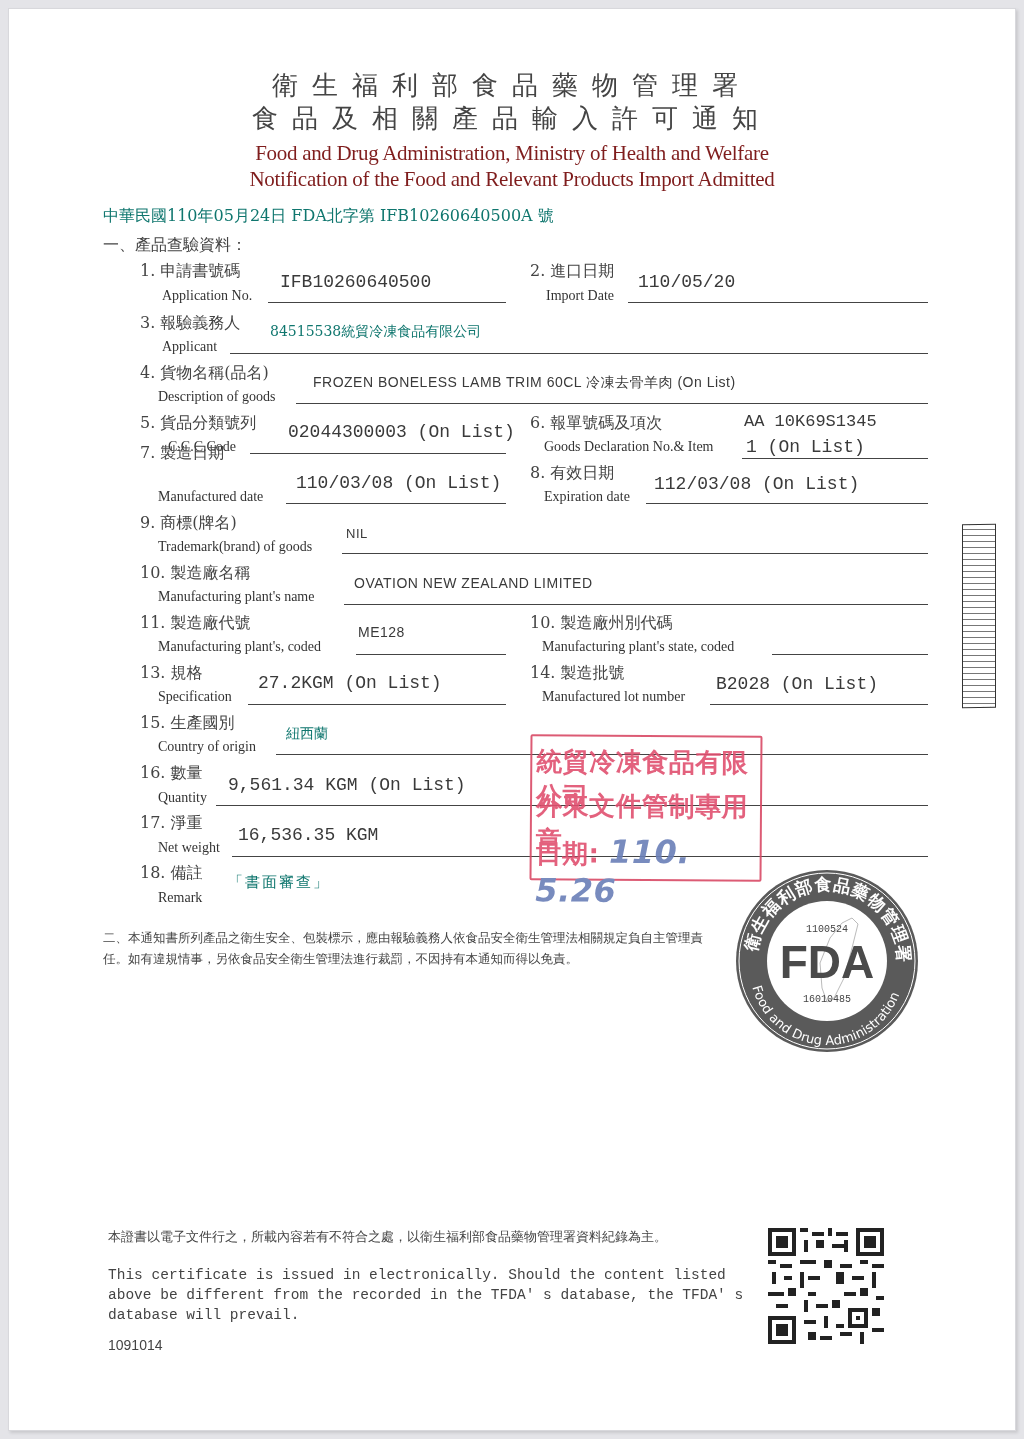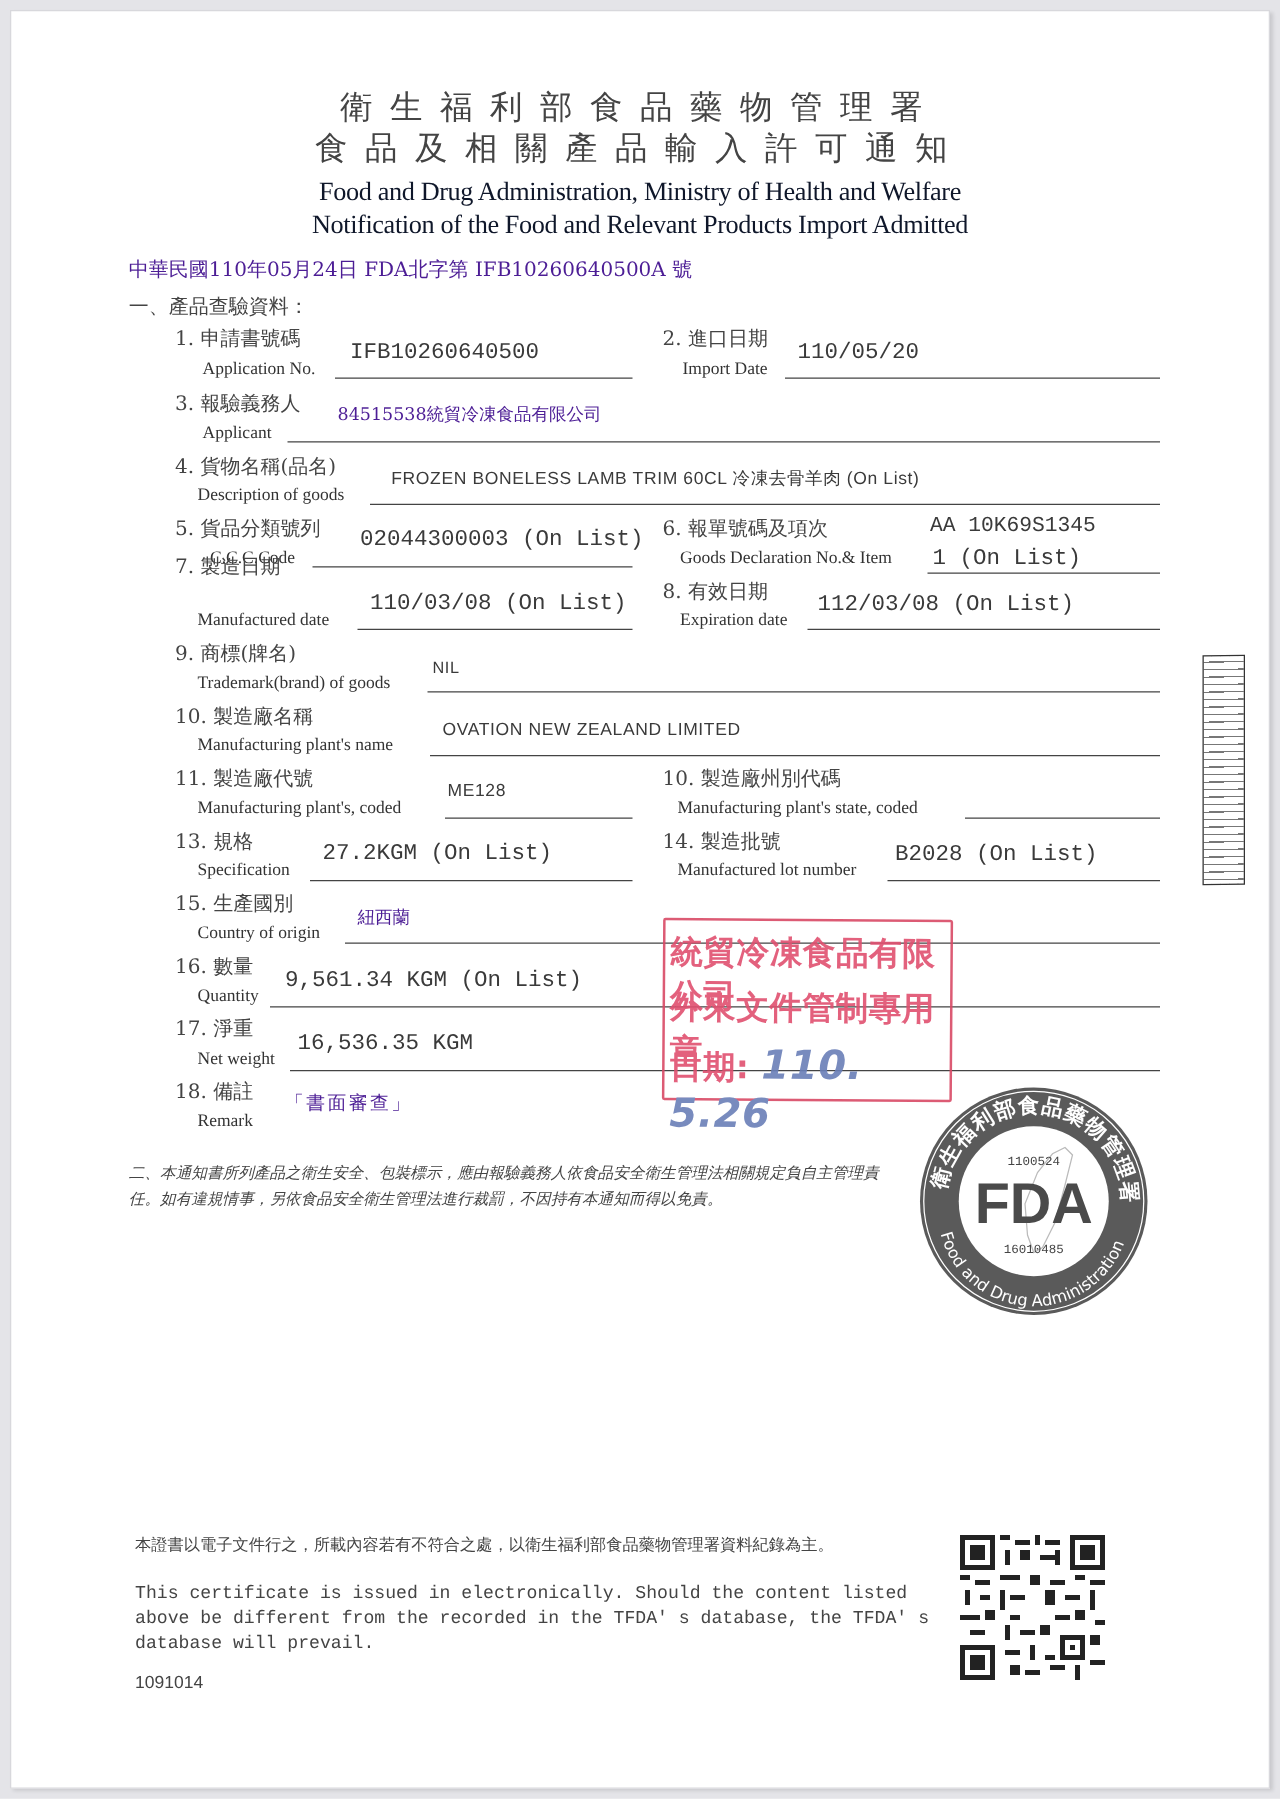--- a/index.html
+++ b/index.html
@@ -13,33 +13,33 @@
     position: absolute; left: 8px; top: 8px; width: 1008px; height: 1423px;
     background: #ffffff;
     box-shadow: inset 0 0 0 1px #d8d8dc, 2px 2px 3px rgba(0,0,0,0.12);
   }
   .abs { position: absolute; white-space: nowrap; }
   .zh-title {
     font-family: "DejaVu Serif", serif; font-size: 26px; letter-spacing: 14px;
     color: #444; left: 0; width: 1024px; text-align: center;
   }
   .en-title {
-    font-family: "Liberation Serif", serif; font-size: 21px; color: #0f172a;
+    font-family: "Liberation Serif", serif; font-size: 21px; color: #7f1d1d;
     left: 0; width: 1024px; text-align: center; letter-spacing: -0.3px;
   }
   .mono { font-family: "Liberation Mono", "DejaVu Sans Mono", monospace; }
   .sans { font-family: "Liberation Sans", "DejaVu Sans", sans-serif; }
-  .zh { font-family: "DejaVu Serif", serif; color: #4c1d95; }
+  .zh { font-family: "DejaVu Serif", serif; color: #0f766e; }
   .lbl-zh { font-size: 16px; color: #444; }
   .lbl-en { font-family: "Liberation Serif", serif; font-size: 14px; color: #333; }
   .val { font-family: "Liberation Mono", "DejaVu Sans Mono", monospace; font-size: 18px; color: #3a3a3a; }
   .val-sm { font-family: "Liberation Sans", sans-serif; font-size: 14px; color: #3a3a3a; letter-spacing: 0.5px; }
   .uline { position: absolute; height: 0; border-top: 1.2px solid #444; }
   .section { font-size: 16px; color: #444; }
-  .notice { font-size: 12.5px; color: #444; line-height: 21px; white-space: normal; width: 610px; font-style: italic; }
+  .notice { font-size: 12.5px; color: #444; line-height: 21px; white-space: normal; width: 610px; }
   .footer-zh { font-size: 13px; color: #444; line-height: 21px; white-space: normal; width: 640px; }
   .footer-en { font-family: "Liberation Mono", monospace; font-size: 14.5px; color: #444; line-height: 20px; white-space: normal; width: 640px; }
   .stamp-red {
     position: absolute; left: 530px; top: 735px; width: 232px; height: 146px;
     border: 2.5px solid #d94a66; border-radius: 2px;
     color: #e05070; font-family: "DejaVu Sans", sans-serif; box-sizing: border-box;
     transform: rotate(0.4deg); opacity: 0.9;
   }
   .stamp-red .line { position: absolute; left: 4px; font-size: 26px; font-weight: bold; letter-spacing: 0.5px; }
   .stamp-red .hand { color: #6a7fb8; font-family: "DejaVu Sans", sans-serif; font-weight: bold; font-style: italic; font-size: 32px; }

